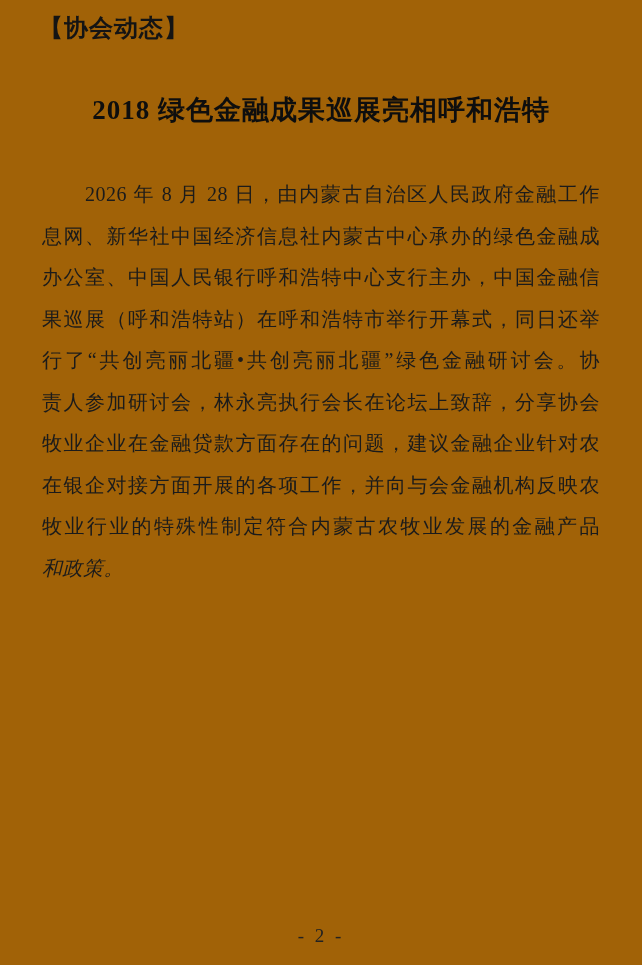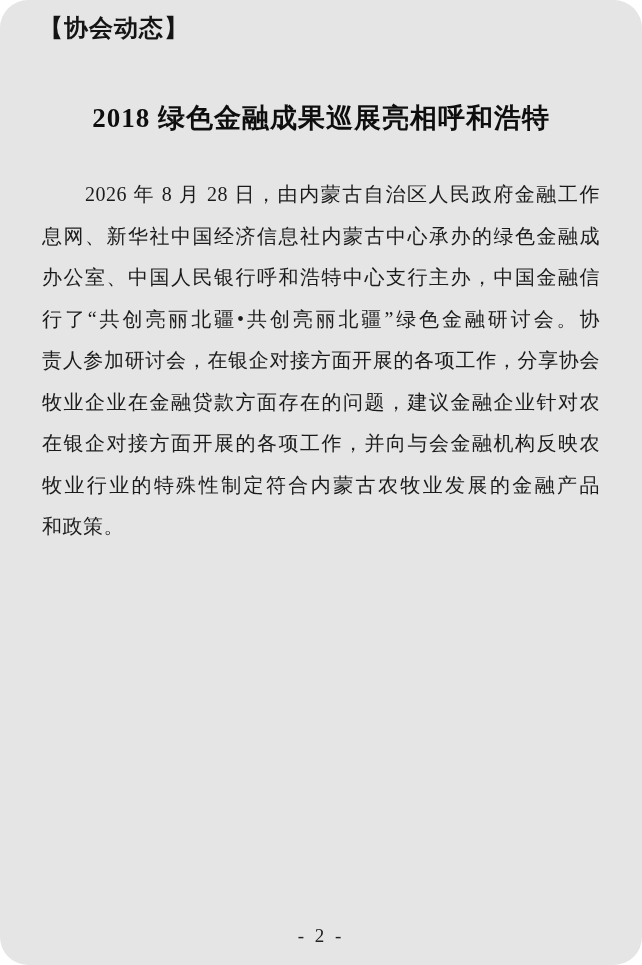--- a/index.html
+++ b/index.html
@@ -4,43 +4,42 @@
 <style>
   html, body {
     margin: 0;
     padding: 0;
     background: #ffffff;
   }
   .page {
     position: relative;
     width: 642px;
     height: 965px;
-    background: #e5e5e5;
+    background: #a16207;
     overflow: hidden;
     font-family: "Liberation Serif", "DejaVu Serif", serif;
     color: #1b1b1b;
-    border-radius: 28px;
   }
   .section-tag {
     position: absolute;
     left: 39px;
     top: 13px;
     font-family: "Liberation Sans", "DejaVu Sans", sans-serif;
     font-weight: 700;
     font-size: 24px;
     line-height: 30px;
     letter-spacing: 1px;
     color: #141414;
   }
   .article-title {
     position: absolute;
     top: 93px;
     left: 0;
     right: 0;
-    margin: 8px;
+    margin: 0;
     text-align: center;
     font-family: "Liberation Serif", "DejaVu Serif", serif;
     font-weight: 700;
     font-size: 27px;
     line-height: 34px;
     letter-spacing: 1px;
     color: #0e0e0e;
   }
   .article-body {
     position: absolute;
@@ -59,20 +58,21 @@
     overflow: hidden;
     white-space: normal;
     color: #1b1b1b;
   }
   .body-line.first-line {
     padding-left: 43px;
   }
   .body-line.last-line {
     text-align: right;
     text-align-last: left;
+    font-style: italic;
   }
   .page-number {
     position: absolute;
     top: 924px;
     left: 0;
     right: 0;
     text-align: center;
     font-size: 19px;
     line-height: 24px;
     letter-spacing: 3px;
@@ -85,22 +85,23 @@
 <div class="page">
 
   <div class="section-tag">【协会动态】</div>
 
   <h1 class="article-title">2018 绿色金融成果巡展亮相呼和浩特</h1>
 
   <div class="article-body">
       <div class="body-line first-line">2026 年 8 月 28 日，由内蒙古自治区人民政府金融工作</div>
       <div class="body-line">息网、新华社中国经济信息社内蒙古中心承办的绿色金融成</div>
       <div class="body-line">办公室、中国人民银行呼和浩特中心支行主办，中国金融信</div>
+      <div class="body-line">果巡展（呼和浩特站）在呼和浩特市举行开幕式，同日还举</div>
       <div class="body-line">行了“共创亮丽北疆•共创亮丽北疆”绿色金融研讨会。协</div>
-      <div class="body-line">责人参加研讨会，在银企对接方面开展的各项工作，分享协会</div>
+      <div class="body-line">责人参加研讨会，林永亮执行会长在论坛上致辞，分享协会</div>
       <div class="body-line">牧业企业在金融贷款方面存在的问题，建议金融企业针对农</div>
       <div class="body-line">在银企对接方面开展的各项工作，并向与会金融机构反映农</div>
       <div class="body-line">牧业行业的特殊性制定符合内蒙古农牧业发展的金融产品</div>
       <div class="body-line last-line">和政策。</div>
     </div>
 
   <div class="page-number">- 2 -</div>
 
 </div>
 

